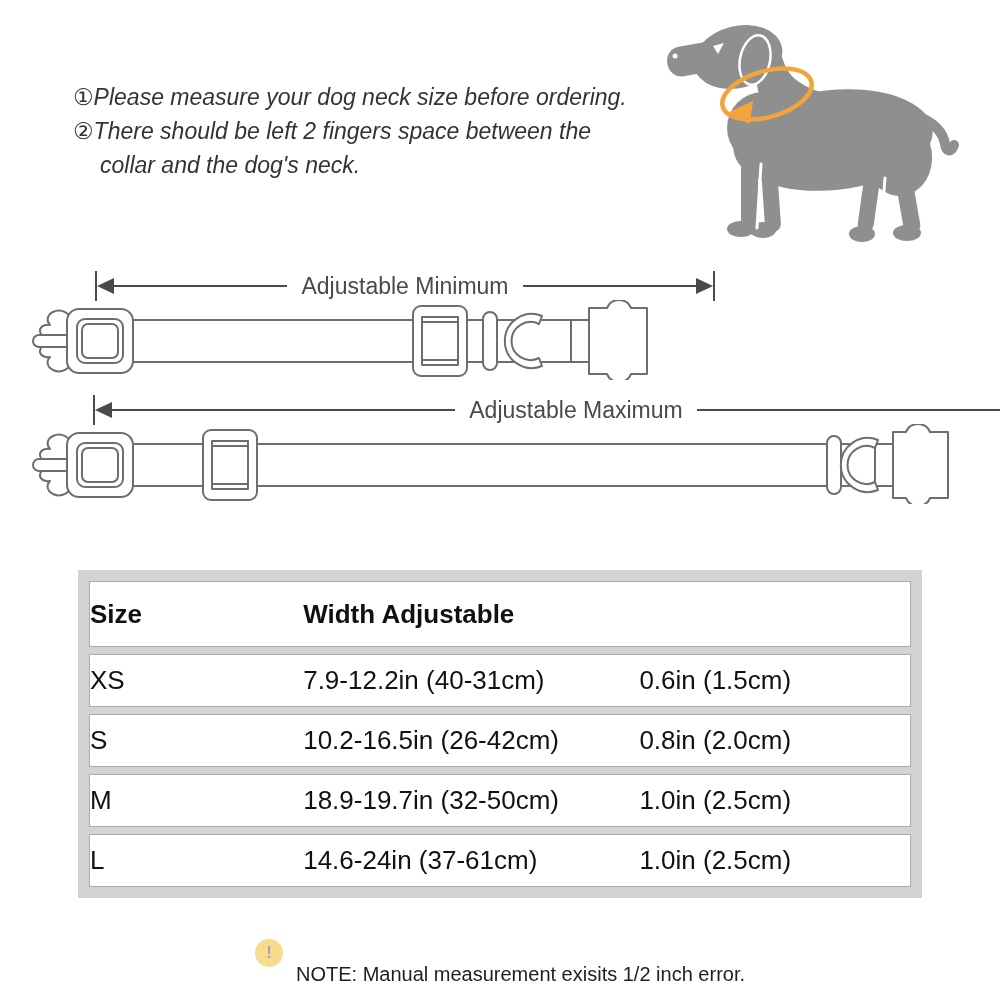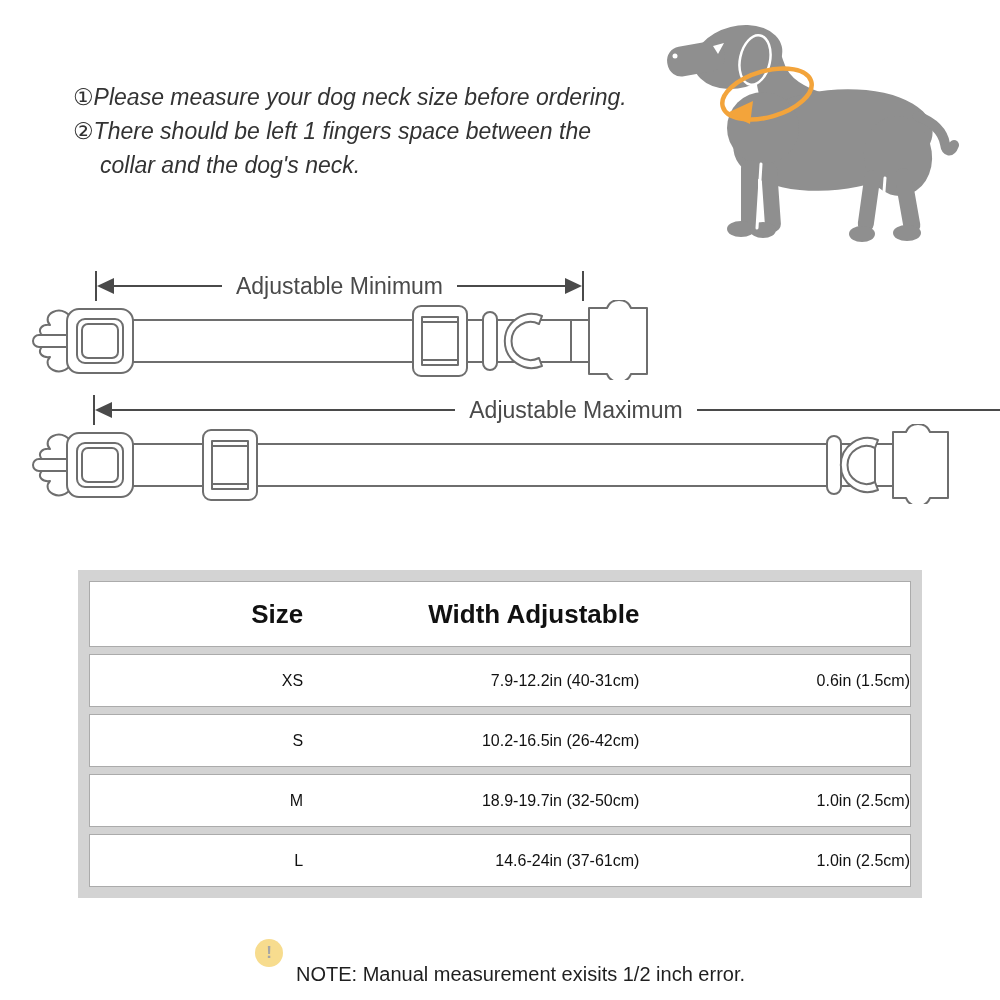--- a/index.html
+++ b/index.html
@@ -36,39 +36,39 @@
 
   
   .size-table{
     left:78px;top:570px;width:844px;box-sizing:border-box;
     background:var(--table-frame,#D3D3D3);
     padding:11px;display:flex;flex-direction:column;gap:7px;
   }
   .trow{
     background:#ffffff;border:1px solid #ababab;box-sizing:border-box;
     display:grid;grid-template-columns:26% 41% 33%;align-items:center;
-    text-align:right;color:#111;
+    text-align:left;color:#111;
   }
   .thead{height:66px;font-size:26px;font-weight:bold;}
-  .tdata{height:53px;font-size:16px;}
+  .tdata{height:53px;font-size:26px;}
 
   
   .note{left:0;top:920px;width:1000px;display:flex;align-items:center;justify-content:center;gap:13px;}
   .note-icon{
     width:28px;height:28px;border-radius:50%;background:var(--note-icon-bg,#F7DC8E);
     color:#a5a5a5;font-size:17px;font-weight:bold;line-height:28px;text-align:center;flex:0 0 auto;
   }
   .note-text{font-size:20px;color:#1f1f1f;margin-top:43px;}
 </style>
 </head>
 <body>
 
 <div class="abs instructions">
   <p>①Please measure your dog neck size before ordering.</p>
-  <p>②There should be left 1 fingers space between the</p>
+  <p>②There should be left 2 fingers space between the</p>
   <p class="cont">collar and the dog's neck.</p>
 </div>
 
 <svg class="abs" style="left:655px;top:10px;" width="305" height="235" viewBox="0 0 305 235">
   <g>
     <path class="dogfill" d="M96,22 Q122,28 128,50 Q132,64 144,72 Q162,84 192,88 L186,126 L118,124 Q100,92 96,22 Z"></path>
     <ellipse class="dogfill" cx="178" cy="130" rx="100" ry="50" transform="rotate(-6 178 130)"></ellipse>
     <circle class="dogfill" cx="108" cy="118" r="36"></circle>
     <ellipse class="dogfill" cx="243" cy="146" rx="34" ry="40" transform="rotate(-8 243 146)"></ellipse>
     <rect class="dogfill" x="86" y="150" width="17" height="72" rx="8"></rect>
@@ -87,21 +87,21 @@
     <circle cx="20" cy="46" r="2.5" fill="#ffffff"></circle>
     <path class="whiteline" d="M106,154 L102,218"></path>
     <path class="whiteline" d="M230,168 L226,222"></path>
   </g>
   <g>
     <ellipse class="tape" cx="112" cy="84" rx="46" ry="23" transform="rotate(-16 112 84)"></ellipse>
     <path class="tapefill" d="M72,103 L98,91 L95,114 Z"></path>
   </g>
 </svg>
 
-<div class="abs dim-arrow" style="left:95px;top:269px;width:489px;">
+<div class="abs dim-arrow" style="left:95px;top:269px;width:620px;">
   <span class="tick"></span>
   <span class="ah ah-left"></span>
   <span class="dline"></span>
   <span class="dlabel">Adjustable Minimum</span>
   <span class="dline"></span>
   <span class="ah ah-right"></span>
   <span class="tick"></span>
 </div>
 
 <svg class="abs" style="left:15px;top:300px;" width="635" height="80" viewBox="0 0 635 80">
@@ -168,20 +168,21 @@
     <div>Width Adjustable</div>
   </div>
   <div class="trow tdata">
     <div>XS</div>
     <div>7.9-12.2in (40-31cm)</div>
     <div>0.6in (1.5cm)</div>
   </div>
   <div class="trow tdata">
     <div>S</div>
     <div>10.2-16.5in (26-42cm)</div>
+    <div>0.8in (2.0cm)</div>
   </div>
   <div class="trow tdata">
     <div>M</div>
     <div>18.9-19.7in (32-50cm)</div>
     <div>1.0in (2.5cm)</div>
   </div>
   <div class="trow tdata">
     <div>L</div>
     <div>14.6-24in (37-61cm)</div>
     <div>1.0in (2.5cm)</div>

